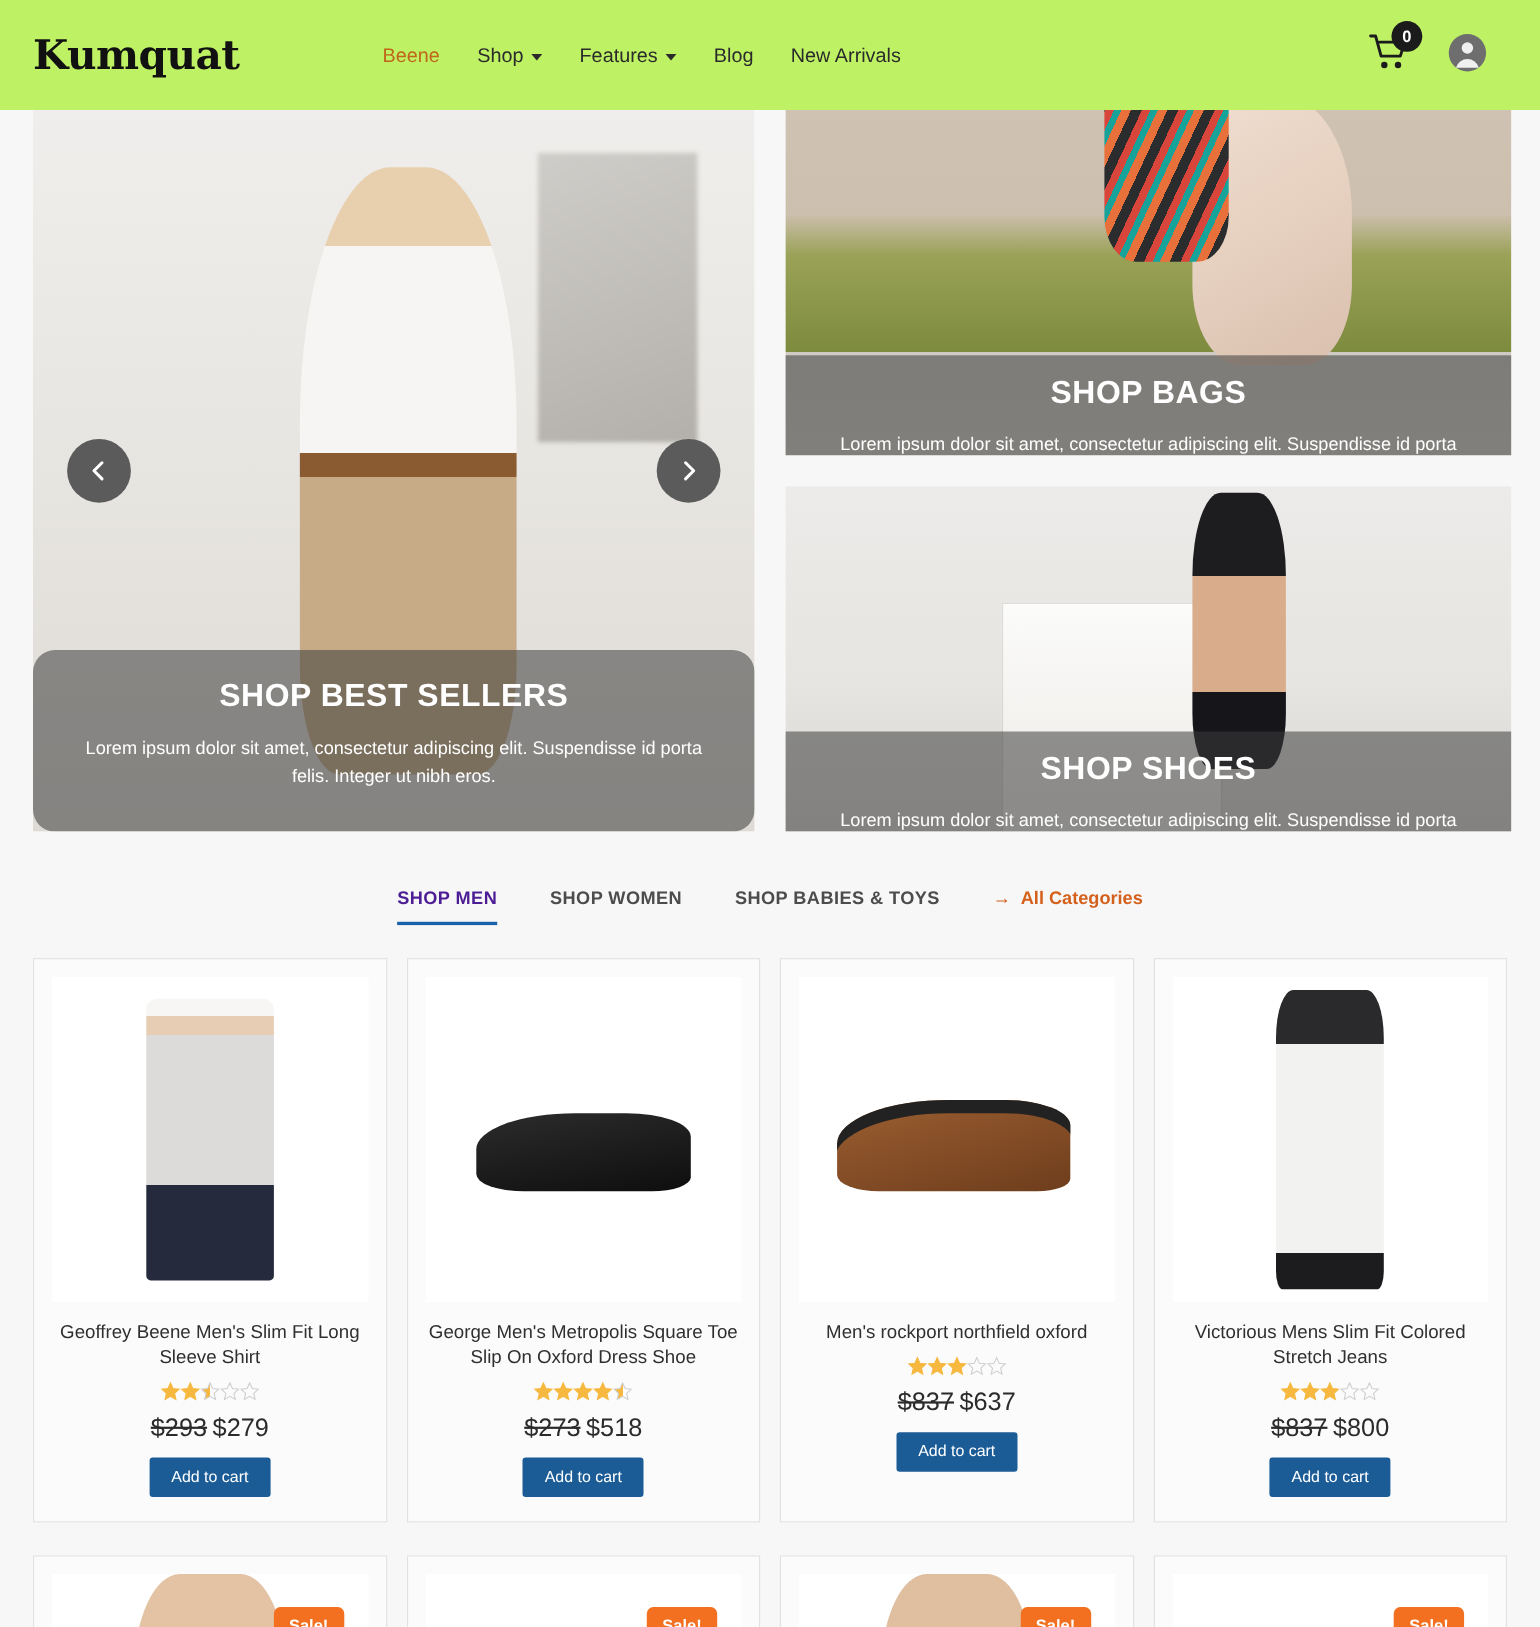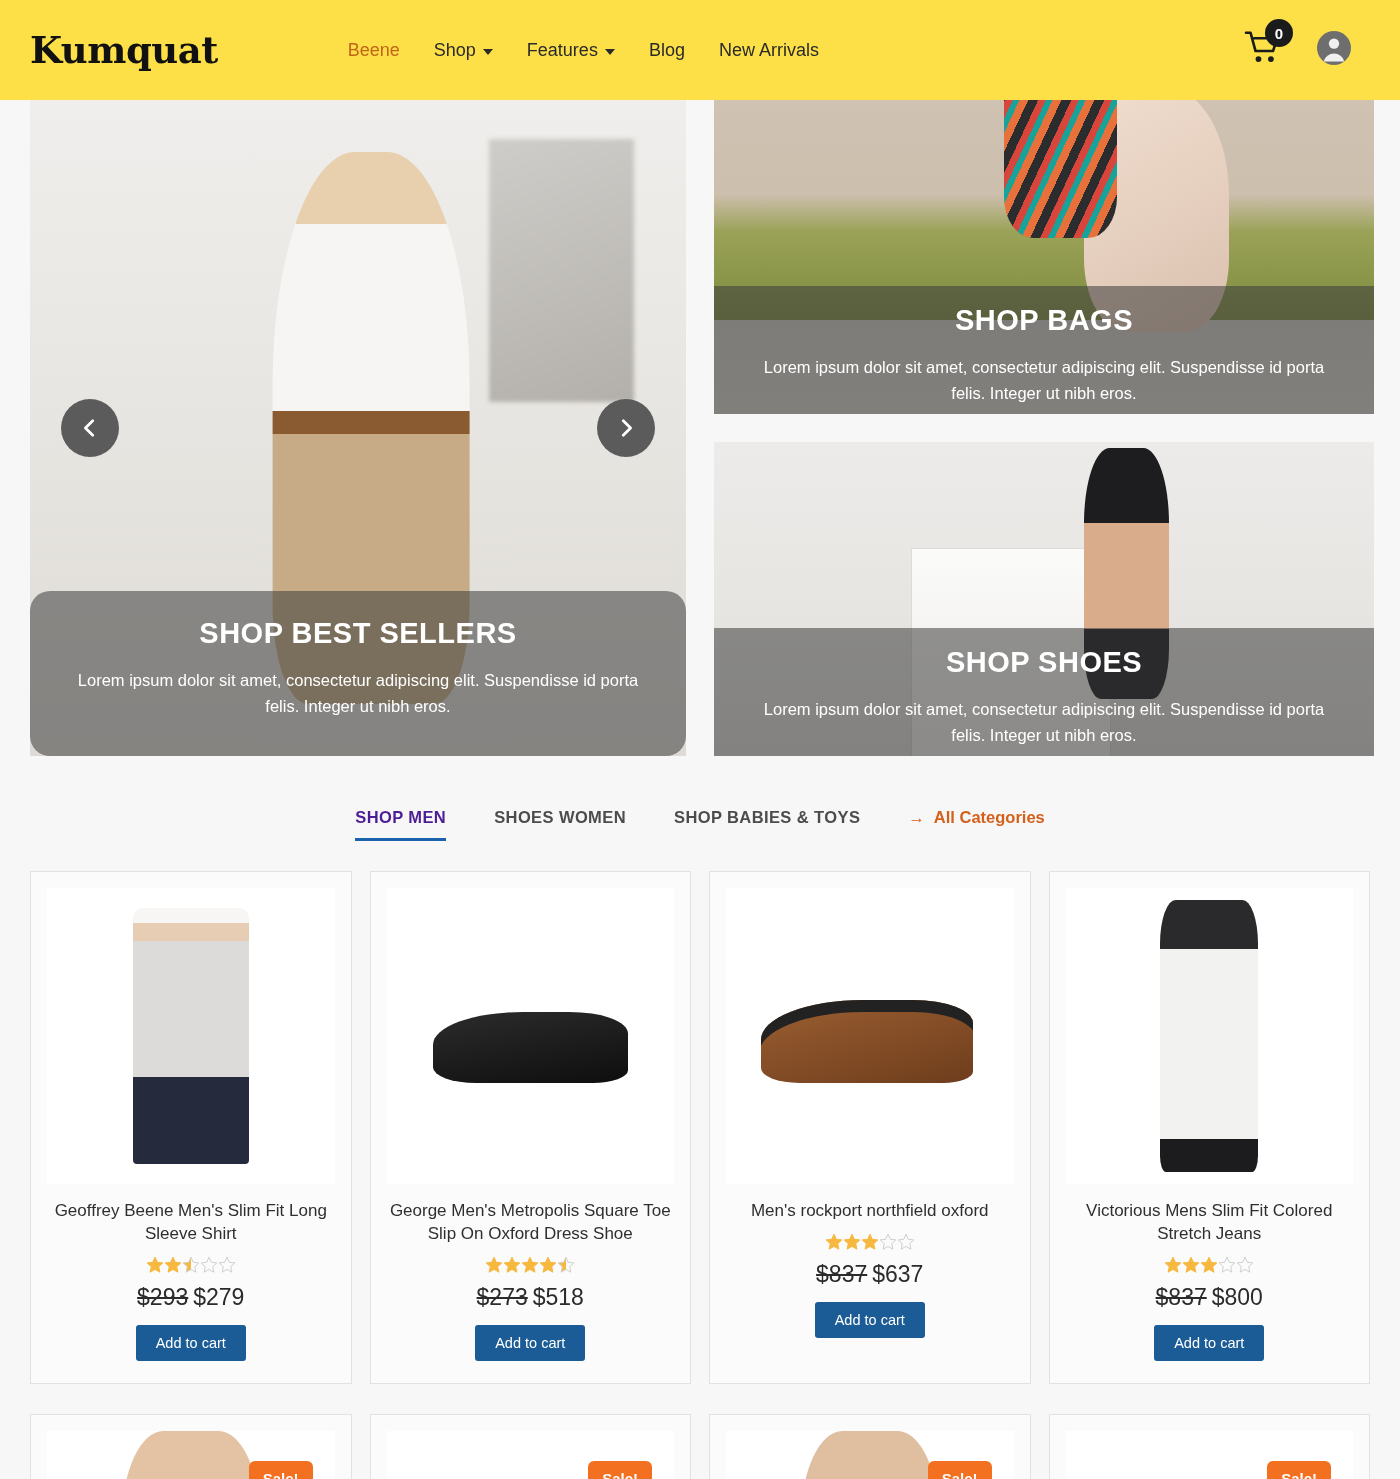--- a/index.html
+++ b/index.html
@@ -11,21 +11,21 @@
     font-family: "Liberation Sans", sans-serif;
     color: #222;
   }
 
   
   .header {
     height: 100px;
     display: flex;
     align-items: center;
     padding: 0 30px;
-    background: #fde047;
+    background: #bef264;
   }
   .logo {
     font-family: "DejaVu Serif", "Liberation Serif", serif;
     font-size: 37px;
     font-weight: 700;
     letter-spacing: -0.5px;
     color: #111;
     white-space: nowrap;
   }
   .search-wrap {
@@ -134,21 +134,21 @@
     font-weight: 700;
     letter-spacing: 0.5px;
     margin-bottom: 18px;
   }
   .overlay p {
     font-size: 16.5px;
     line-height: 1.55;
     font-weight: 400;
   }
   .tile-big .overlay { height: 165px; border-radius: 20px; }
-  .tile-small .overlay { height: 128px; padding-top: 18px; }
+  .tile-small .overlay { height: 91px; padding-top: 18px; }
 
   .carousel-btn {
     position: absolute;
     top: 50%;
     transform: translateY(-50%);
     width: 58px; height: 58px;
     border-radius: 50%;
     background: #5b5b5b;
     border: none;
     cursor: pointer;
@@ -442,21 +442,21 @@
       <div class="overlay">
         <h2>SHOP SHOES</h2>
         <p>Lorem ipsum dolor sit amet, consectetur adipiscing elit. Suspendisse id porta felis. Integer ut nibh eros.</p>
       </div>
     </div>
   </div>
 </div>
 
 <div class="tabs">
   <button class="tab active">SHOP MEN</button>
-  <button class="tab">SHOES WOMEN</button>
+  <button class="tab">SHOP WOMEN</button>
   <button class="tab">SHOP BABIES &amp; TOYS</button>
   <button class="tab-link">
     <span>→</span>
     <span>All Categories</span>
   </button>
 </div>
 
 <div class="products">
 
   <div class="card">

